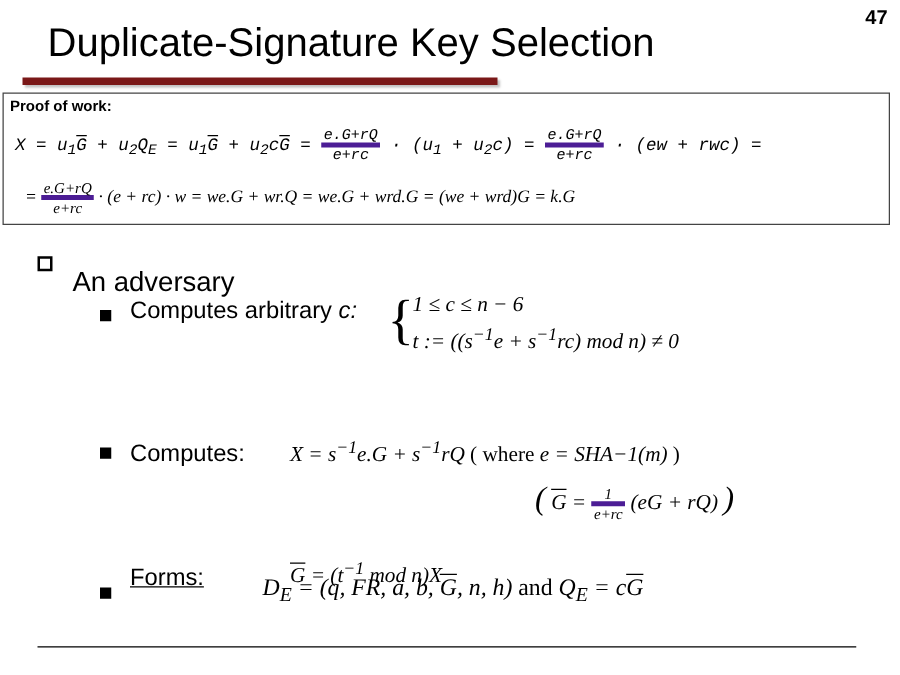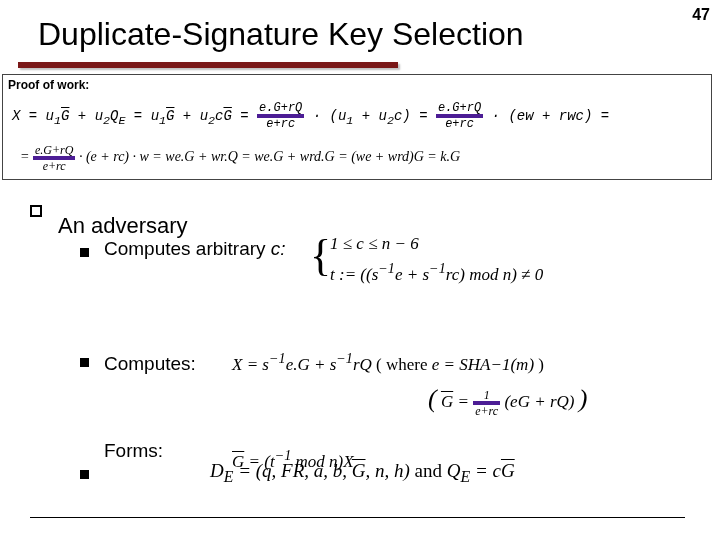--- a/index.html
+++ b/index.html
@@ -172,19 +172,19 @@
     X = s<sup>−1</sup>e.G + s<sup>−1</sup>rQ <span style="font-style:normal">( where</span> e = SHA−1(m) <span style="font-style:normal">)</span>
   </div>
   <div class="math" style="top:408px; left:232px;margin-top:39px;">
     <span class="ov">G</span> = (t<sup>−1</sup> mod n)X
   </div>
   <div class="math" style="top:384px; left:418px;margin-left:10px;">
     <span style="font-size:26px;">(</span> <span class="ov">G</span> = <span class="frac"><span class="n">1</span><span class="d">e+rc</span></span> (eG + rQ) <span style="font-size:26px;">)</span>
   </div>
 
   <div class="sub-sq" style="top:470px;"></div>
-  <div class="sub-text" style="top:440px;">Forms:</div>
+  <div class="sub-text" style="top:452px;text-decoration:underline;">Forms:</div>
   <div class="math" style="top:460px; left:210px; font-size:19px;">
     D<sub>E</sub> = (q, FR, a, b, <span class="ov">G</span>, n, h) <span style="font-style:normal">and</span> Q<sub>E</sub> = c<span class="ov">G</span>
   </div>
 
   <div class="footer-rule"></div>
 </div>
 
 </body></html>

